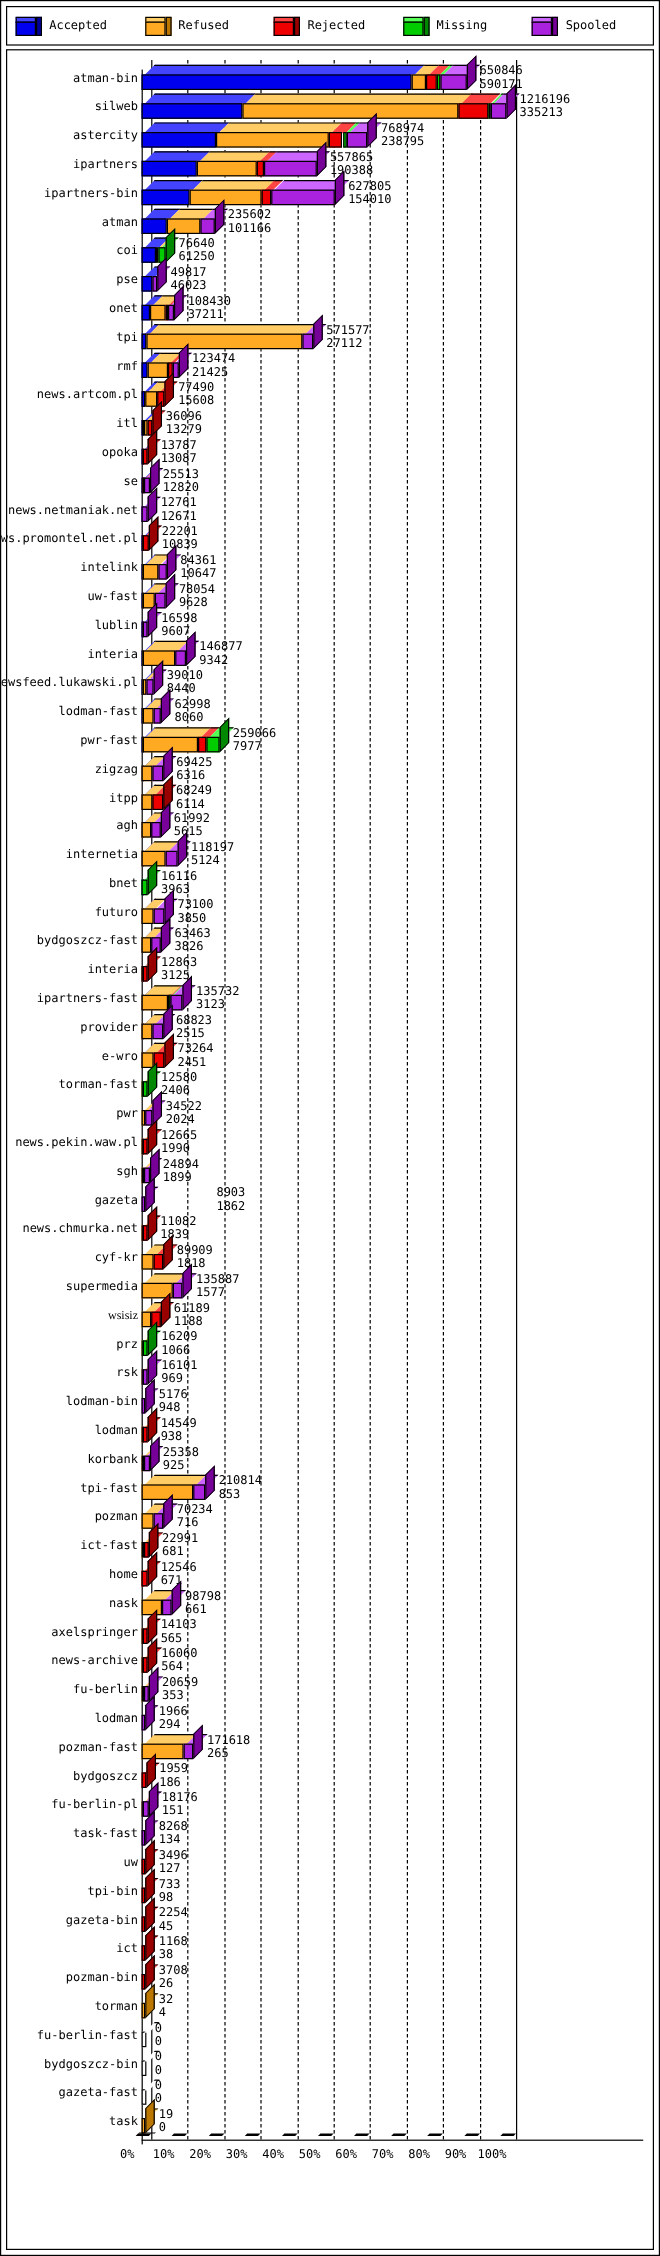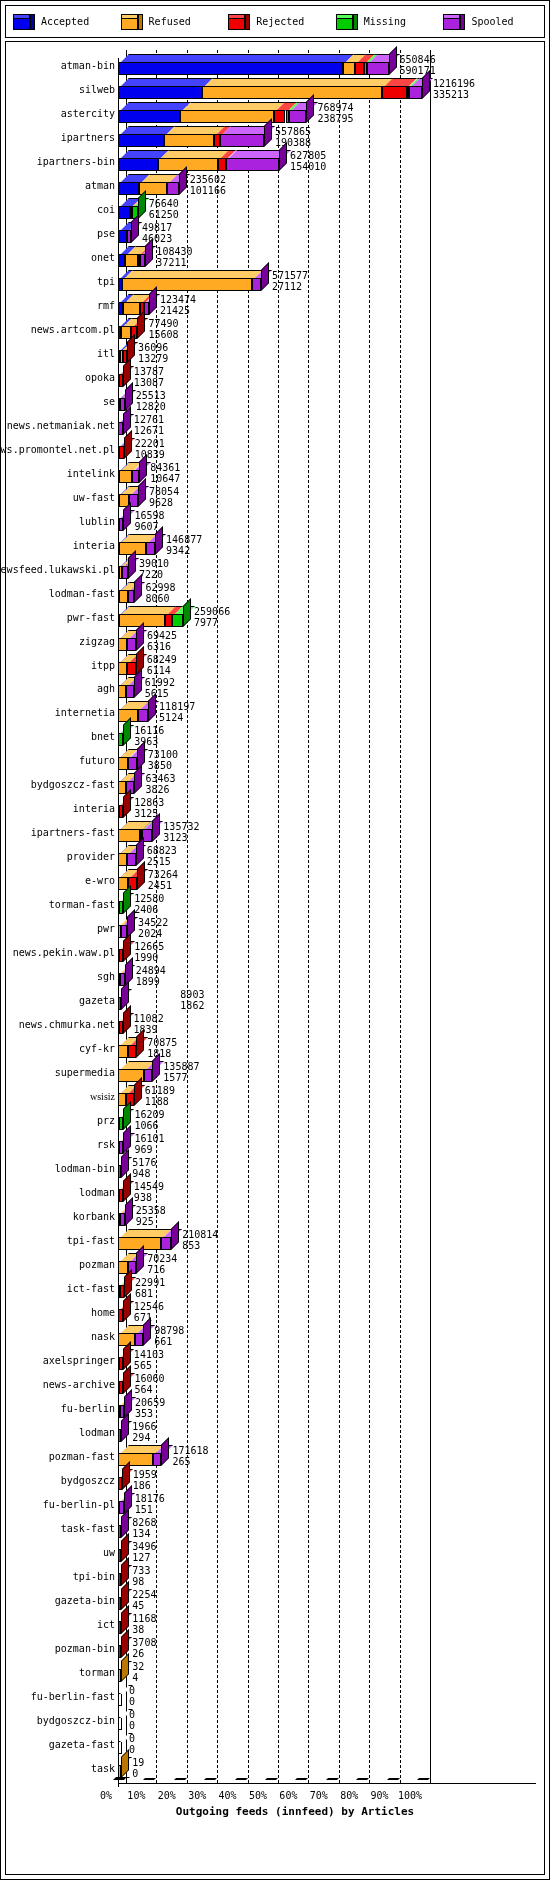--- a/index.html
+++ b/index.html
@@ -468,21 +468,21 @@
             <div class="seg-top" style="left: 114px; top: 0px; width: 1px; height: 8px; background: rgb(68, 68, 255); border-top: 1px solid rgb(0, 0, 0); transform: skewX(-45deg); transform-origin: left bottom;"></div>
             <div class="seg-top" style="left: 114.608px; top: 0px; width: 3.344px; height: 8px; background: rgb(255, 204, 102); border-top: 1px solid rgb(0, 0, 0); transform: skewX(-45deg); transform-origin: left bottom;"></div>
             <div class="seg-top" style="left: 117.952px; top: 0px; width: 6.08px; height: 8px; background: rgb(204, 102, 255); border-top: 1px solid rgb(0, 0, 0); transform: skewX(-45deg); transform-origin: left bottom;"></div>
             <div class="seg-cap" style="left: 122.032px; top: 0px; width: 8px; height: 21px; background: rgb(119, 0, 153); border: 1px solid rgb(0, 0, 0); box-sizing: border-box; transform: skewY(-45deg); transform-origin: left bottom;"></div>
             <div class="seg" title="Accepted" style="left: 112px; width: 2px; background: rgb(0, 0, 238);"></div>
             <div class="seg" title="Refused" style="left: 112.608px; width: 3.344px; background: rgb(255, 170, 34);"></div>
             <div class="seg" title="Spooled" style="left: 115.952px; width: 6.08px; background: rgb(170, 34, 221);"></div>
           </div>
           <div class="vals" style="left: 133.032px; top: 0px;">
             <div>39010</div>
-            <div>7220</div>
+            <div>8440</div>
           </div>
         </div>
         <div class="row" style="top: 539.56px; left: 0px; width: 540px;">
           <div class="rowlabel" style="right: 431px;">lodman-fast</div>
           <div class="bar-wrap" style="left: 0px; top: 0px; width: 540px;">
             <div class="seg-top" style="left: 114px; top: 0px; width: 1px; height: 8px; background: rgb(68, 68, 255); border-top: 1px solid rgb(0, 0, 0); transform: skewX(-45deg); transform-origin: left bottom;"></div>
             <div class="seg-top" style="left: 114.608px; top: 0px; width: 9.728px; height: 8px; background: rgb(255, 204, 102); border-top: 1px solid rgb(0, 0, 0); transform: skewX(-45deg); transform-origin: left bottom;"></div>
             <div class="seg-top" style="left: 124.336px; top: 0px; width: 6.08px; height: 8px; background: rgb(204, 102, 255); border-top: 1px solid rgb(0, 0, 0); transform: skewX(-45deg); transform-origin: left bottom;"></div>
             <div class="seg-cap" style="left: 128.416px; top: 0px; width: 8px; height: 21px; background: rgb(119, 0, 153); border: 1px solid rgb(0, 0, 0); box-sizing: border-box; transform: skewY(-45deg); transform-origin: left bottom;"></div>
             <div class="seg" title="Accepted" style="left: 112px; width: 2px; background: rgb(0, 0, 238);"></div>
@@ -775,21 +775,21 @@
         <div class="row" style="top: 995.18px; left: 0px; width: 540px;">
           <div class="rowlabel" style="right: 431px;">cyf-kr</div>
           <div class="bar-wrap" style="left: 0px; top: 0px; width: 540px;">
             <div class="seg-top" style="left: 114px; top: 0px; width: 9.728px; height: 8px; background: rgb(255, 204, 102); border-top: 1px solid rgb(0, 0, 0); transform: skewX(-45deg); transform-origin: left bottom;"></div>
             <div class="seg-top" style="left: 123.728px; top: 0px; width: 8.512px; height: 8px; background: rgb(255, 68, 68); border-top: 1px solid rgb(0, 0, 0); transform: skewX(-45deg); transform-origin: left bottom;"></div>
             <div class="seg-cap" style="left: 130.24px; top: 0px; width: 8px; height: 21px; background: rgb(153, 0, 0); border: 1px solid rgb(0, 0, 0); box-sizing: border-box; transform: skewY(-45deg); transform-origin: left bottom;"></div>
             <div class="seg" title="Refused" style="left: 112px; width: 9.728px; background: rgb(255, 170, 34);"></div>
             <div class="seg" title="Rejected" style="left: 121.728px; width: 8.512px; background: rgb(238, 0, 0);"></div>
           </div>
           <div class="vals" style="left: 141.24px; top: 0px;">
-            <div>70875</div>
+            <div>89909</div>
             <div>1818</div>
           </div>
         </div>
         <div class="row" style="top: 1019.16px; left: 0px; width: 540px;">
           <div class="rowlabel" style="right: 431px;">supermedia</div>
           <div class="bar-wrap" style="left: 0px; top: 0px; width: 540px;">
             <div class="seg-top" style="left: 114px; top: 0px; width: 25.536px; height: 8px; background: rgb(255, 204, 102); border-top: 1px solid rgb(0, 0, 0); transform: skewX(-45deg); transform-origin: left bottom;"></div>
             <div class="seg-top" style="left: 139.536px; top: 0px; width: 8.816px; height: 8px; background: rgb(204, 102, 255); border-top: 1px solid rgb(0, 0, 0); transform: skewX(-45deg); transform-origin: left bottom;"></div>
             <div class="seg-cap" style="left: 146.352px; top: 0px; width: 8px; height: 21px; background: rgb(119, 0, 153); border: 1px solid rgb(0, 0, 0); box-sizing: border-box; transform: skewY(-45deg); transform-origin: left bottom;"></div>
             <div class="seg" title="Refused" style="left: 112px; width: 25.536px; background: rgb(255, 170, 34);"></div>
@@ -1195,16 +1195,15 @@
         <div class="tick-label" style="left: 260.4px; top: 1747.56px; width: 44px;">60%</div>
         <div style="position: absolute; left: 312.8px; top: 1735.56px; width: 11px; height: 7px; border-top: 2px solid rgb(0, 0, 0); transform: skewX(-45deg); transform-origin: left bottom;"></div>
         <div class="tick-label" style="left: 290.8px; top: 1747.56px; width: 44px;">70%</div>
         <div style="position: absolute; left: 343.2px; top: 1735.56px; width: 11px; height: 7px; border-top: 2px solid rgb(0, 0, 0); transform: skewX(-45deg); transform-origin: left bottom;"></div>
         <div class="tick-label" style="left: 321.2px; top: 1747.56px; width: 44px;">80%</div>
         <div style="position: absolute; left: 373.6px; top: 1735.56px; width: 11px; height: 7px; border-top: 2px solid rgb(0, 0, 0); transform: skewX(-45deg); transform-origin: left bottom;"></div>
         <div class="tick-label" style="left: 351.6px; top: 1747.56px; width: 44px;">90%</div>
         <div style="position: absolute; left: 404px; top: 1735.56px; width: 11px; height: 7px; border-top: 2px solid rgb(0, 0, 0); transform: skewX(-45deg); transform-origin: left bottom;"></div>
         <div class="tick-label" style="left: 382px; top: 1747.56px; width: 44px;">100%</div>
       </div>
-    <div id="xlabel" style="top: 1762.56px; left: 60px; right: 20px;">Outgoing feeds (innfeed) by Articles</div>
   </div>
 
 </div>
 
 </body></html>

